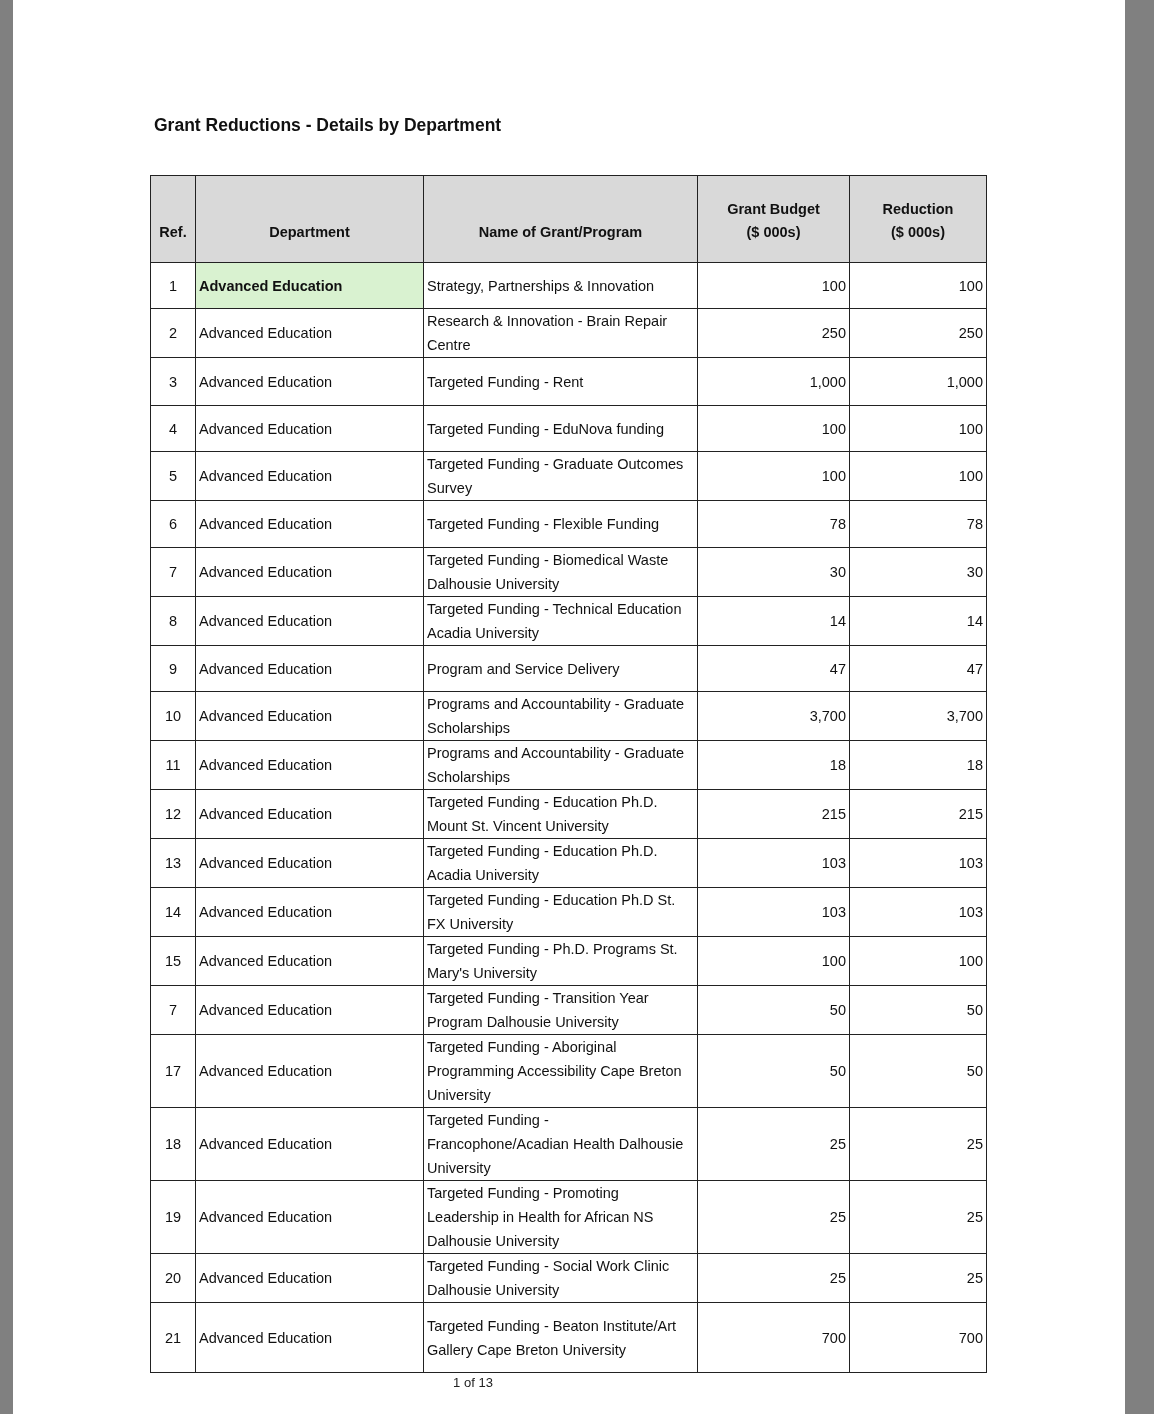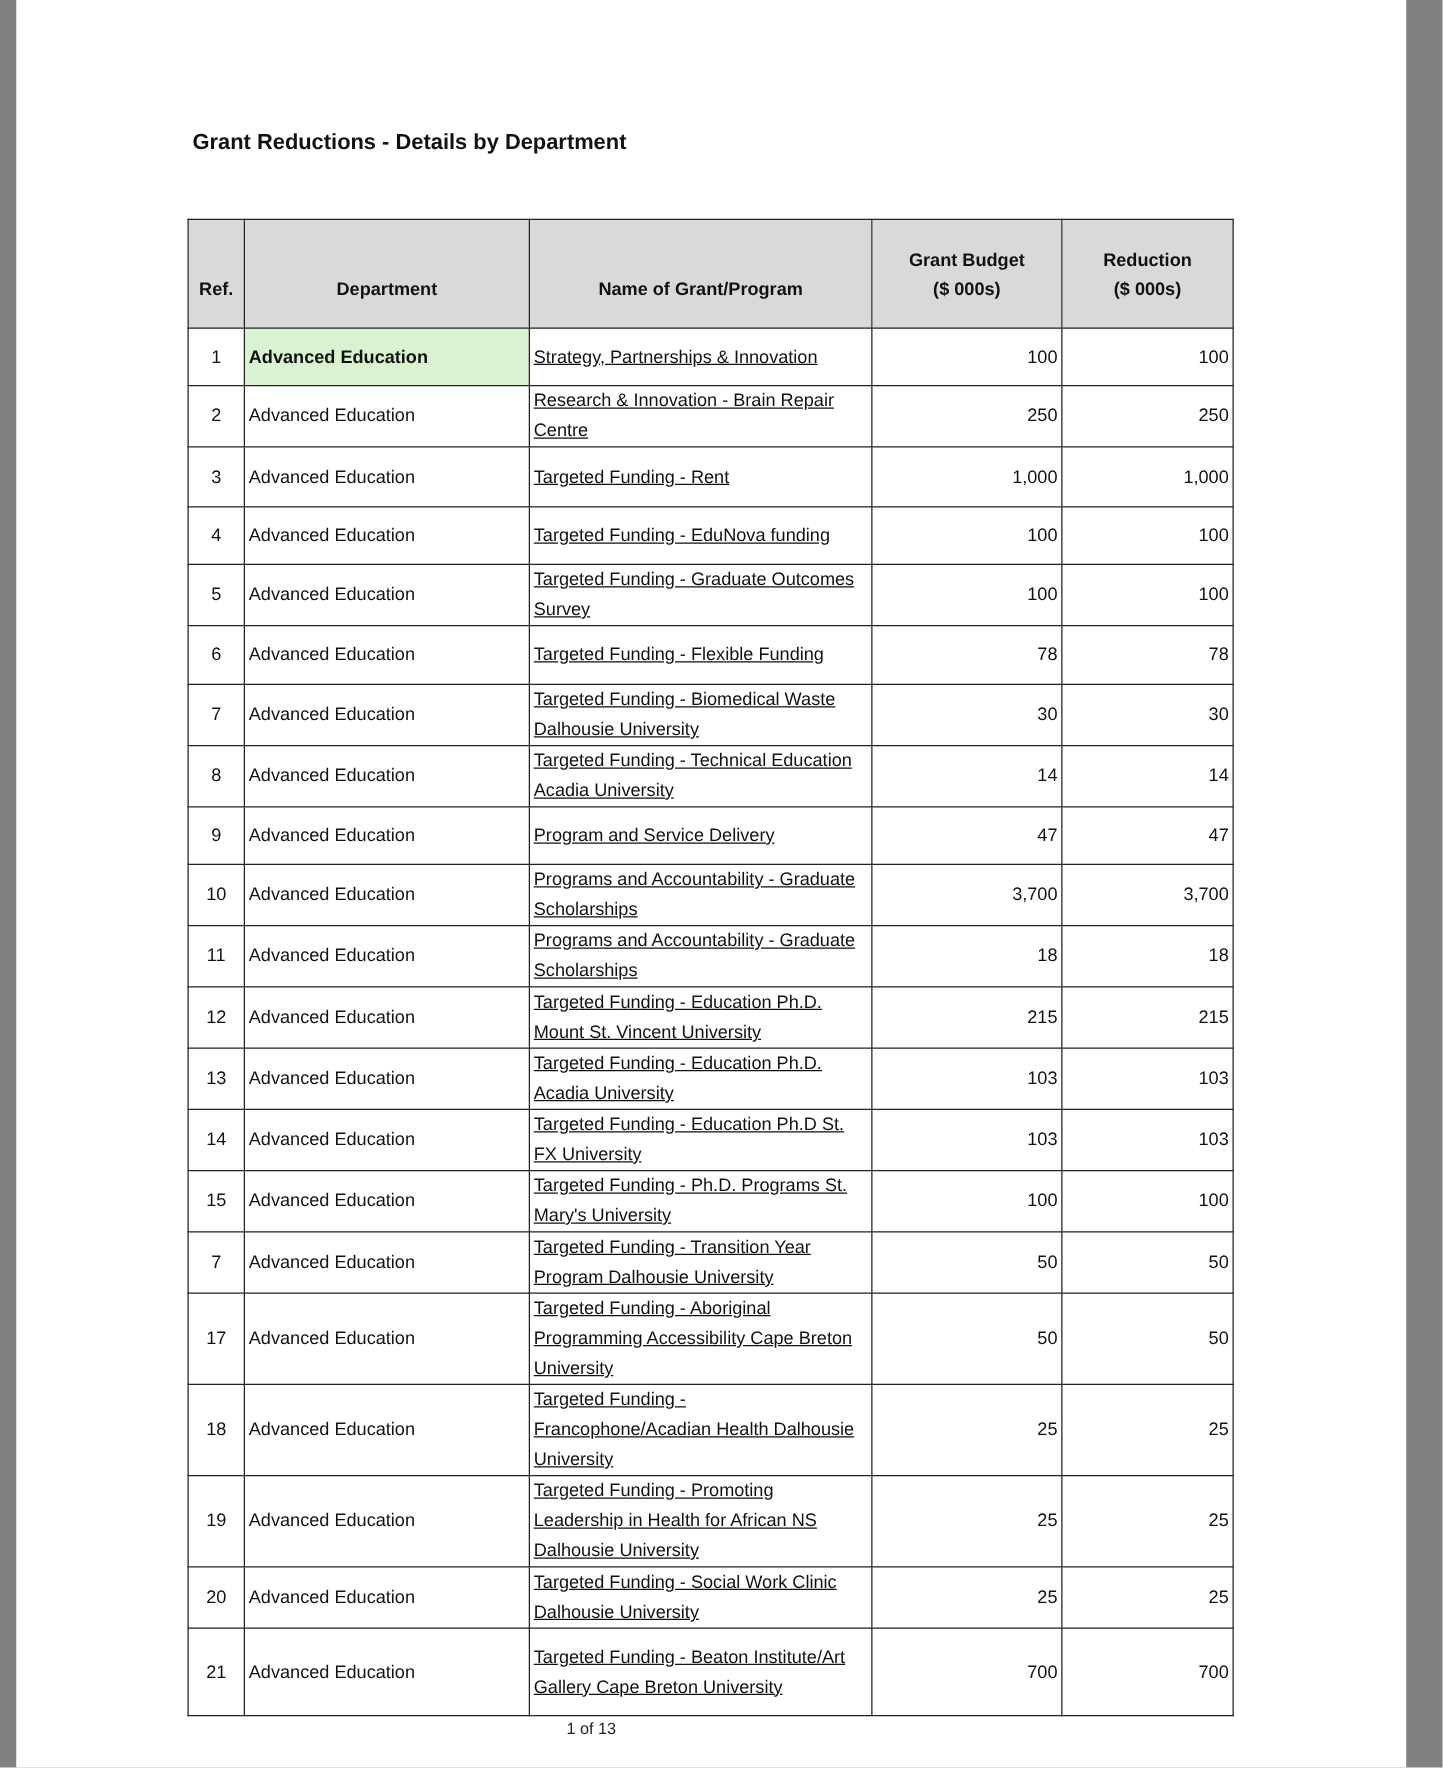--- a/index.html
+++ b/index.html
@@ -18,21 +18,21 @@
     position: absolute;
     left: 13px;
     top: 0;
     width: 1112px;
     height: 1414px;
     background: #ffffff;
   }
   .title-block {
     position: absolute;
     left: 141px;
-    top: 100px;
+    top: 112px;
     font-weight: bold;
     font-size: 17.5px;
     color: #111;
     line-height: 27px;
   }
   table.grants {
     position: absolute;
     left: 137px;
     top: 175px;
     border-collapse: collapse;
@@ -50,21 +50,21 @@
     font-weight: bold;
     vertical-align: bottom;
     text-align: center;
     padding-bottom: 18px;
     line-height: 23px;
     height: 68px;
   }
   td.ref { text-align: center; padding: 0; }
   td.dept { text-align: left; }
   td.dept.hl { background: #d9f2d0; font-weight: bold; }
-  td.prog { text-align: left; line-height: 24px; white-space: normal; text-decoration: underline; }
+  td.prog { text-align: left; line-height: 24px; white-space: normal; }
   td.num { text-align: right; padding-right: 8px; }
   .footer {
     position: absolute;
     left: 0;
     width: 920px;
     top: 1375px;
     text-align: center;
     font-size: 13px;
     color: #222;
   }

